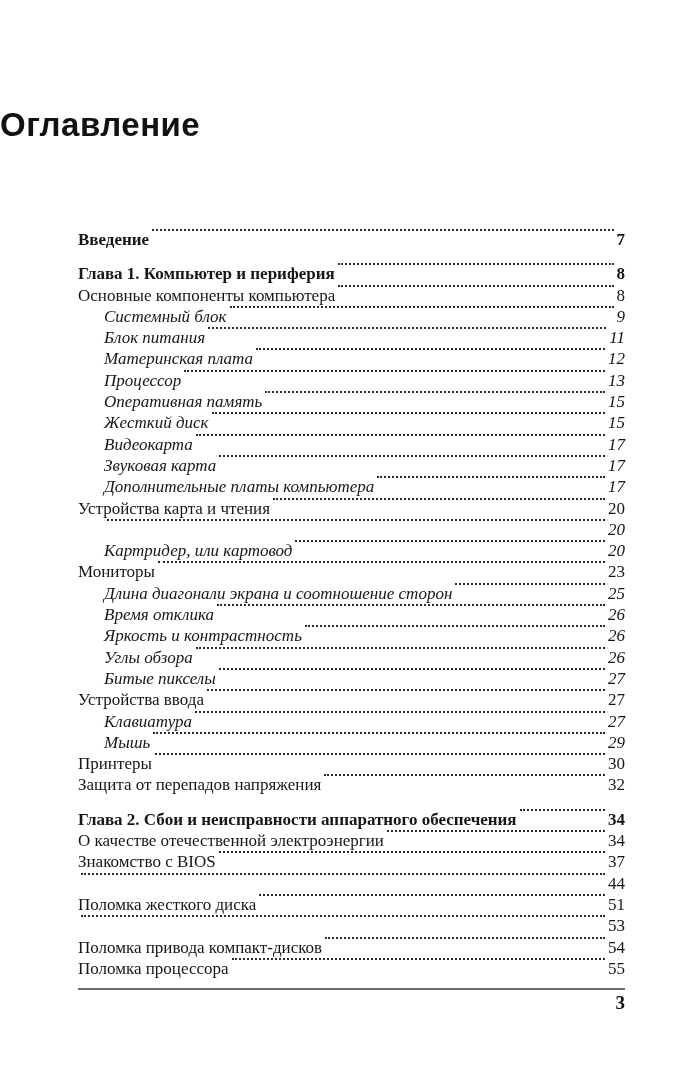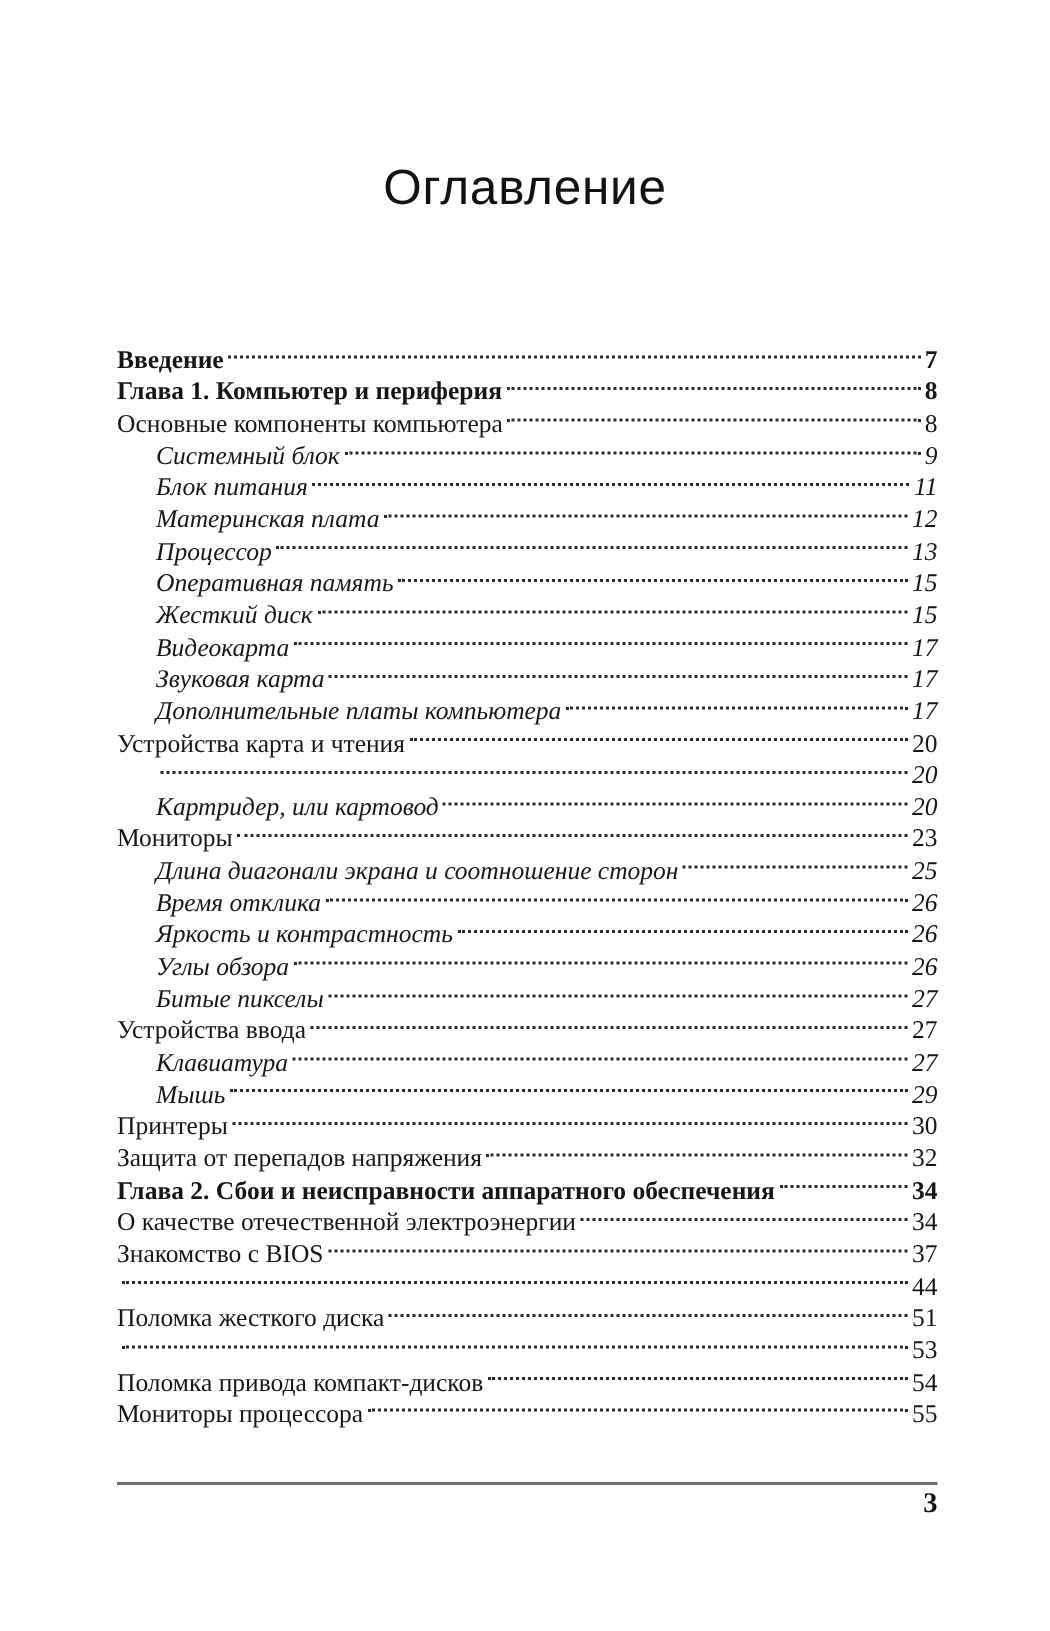--- a/index.html
+++ b/index.html
@@ -13,45 +13,45 @@
     height: 1087px;
     background: #ffffff;
     overflow: hidden;
     color: #161616;
   }
   .page-title {
     position: absolute;
     top: 106px;
     left: 0;
     width: 100%;
-    text-align: center;
     font-family: "Liberation Sans", "DejaVu Sans", sans-serif;
-    font-weight: normal;
+    font-weight: bold;
     font-size: 33px;
     letter-spacing: 0.5px;
     color: #121212;
   }
   .toc {
     position: absolute;
     top: 229px;
     left: 78px;
     width: 547px;
     font-family: "Liberation Serif", "DejaVu Serif", serif;
     font-size: 17px;
     line-height: 21.3px;
   }
   .toc-entry {
     display: flex;
-    align-items: center;
+    align-items: flex-start;
   }
   .toc-entry.bold .toc-title,
   .toc-entry.bold .toc-page {
     font-weight: bold;
   }
   .toc-entry.space-before {
+    margin-top: 13px;
   }
   .toc-entry.level-1 {
     padding-left: 26px;
     font-style: italic;
   }
   .toc-title {
     white-space: nowrap;
   }
   .toc-dots {
     flex: 1 1 auto;
@@ -242,21 +242,21 @@
       <div class="toc-entry">
     <span class="toc-dots"></span>
     <span class="toc-page">53</span>
   </div>
       <div class="toc-entry">
     <span class="toc-title">Поломка привода компакт-дисков</span>
     <span class="toc-dots"></span>
     <span class="toc-page">54</span>
   </div>
       <div class="toc-entry">
-    <span class="toc-title">Мониторы процессора</span>
+    <span class="toc-title">Поломка процессора</span>
     <span class="toc-dots"></span>
     <span class="toc-page">55</span>
   </div>
     </div>
 
   <div class="footer">
     <div class="footer-page-number">3</div>
   </div>
 
 </div>

